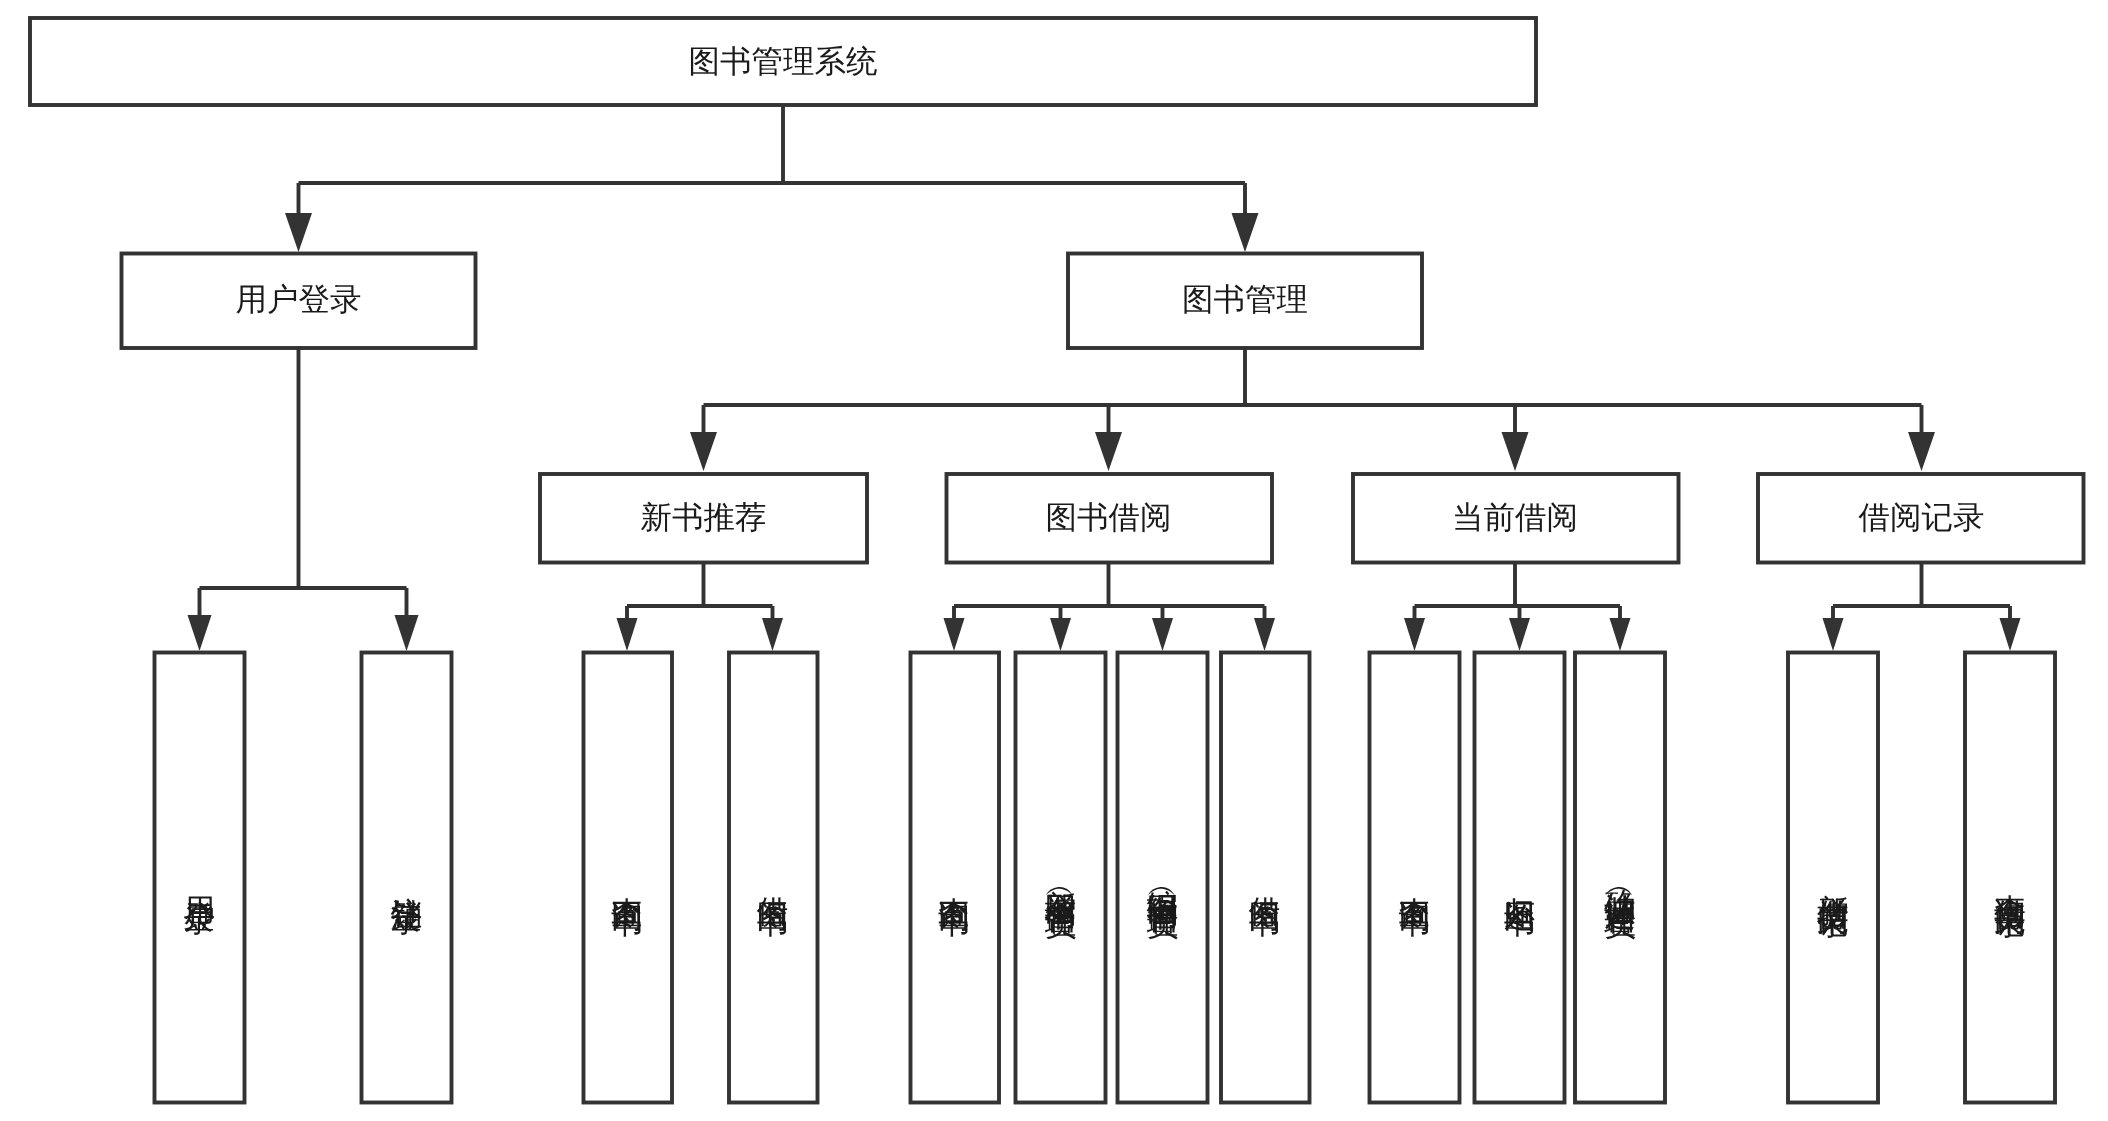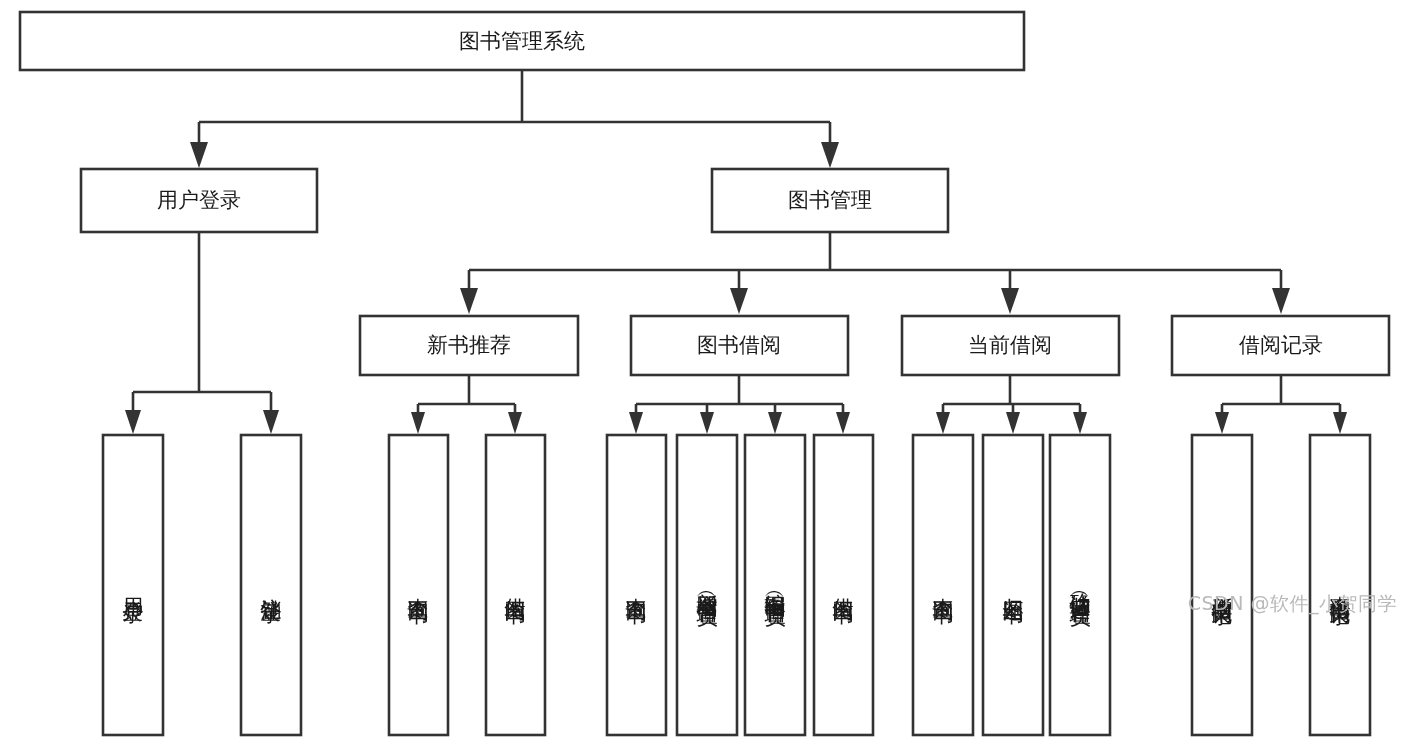--- a/index.html
+++ b/index.html
@@ -246,15 +246,14 @@
       <text class="node-label-v" x="1222" y="585">新增借阅记录</text>
     </g>
 
     <g>
       <rect class="node-box" x="1310" y="435" width="60" height="300"></rect>
       <text class="node-label-v" x="1340" y="585">查询借阅记录</text>
     </g>
 
   </svg>
 
-  <div class="watermark-text">CSDN @软件_小贺同学</div>
 
 </div>
 
 </body></html>

